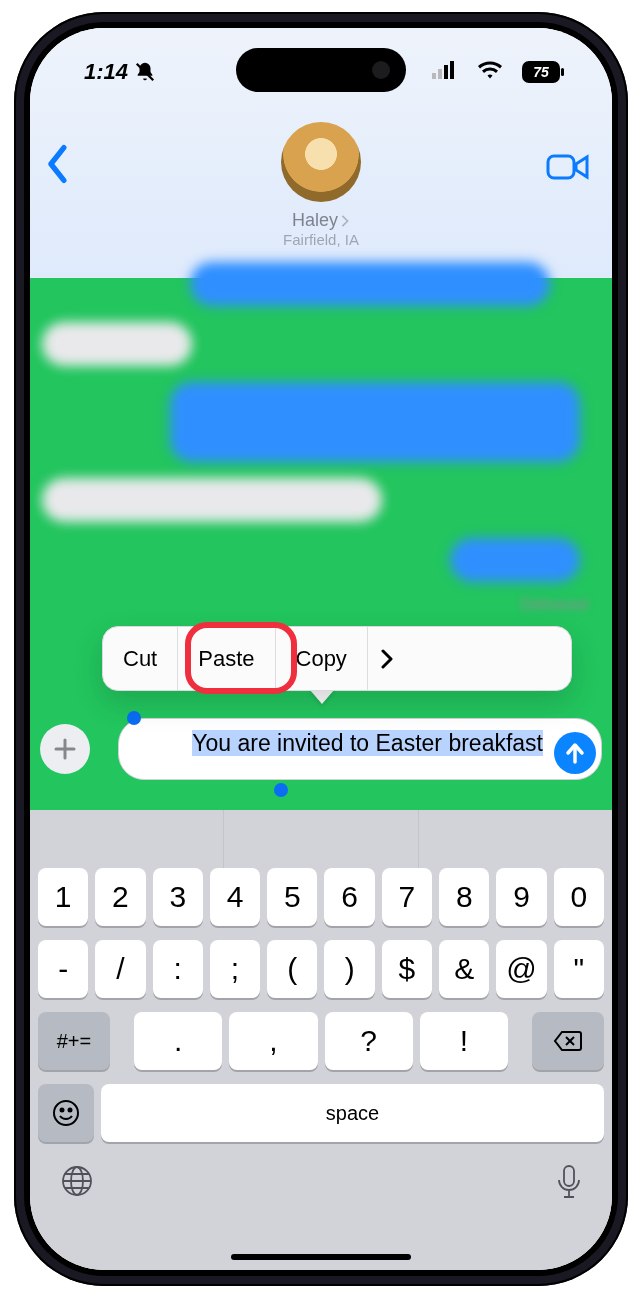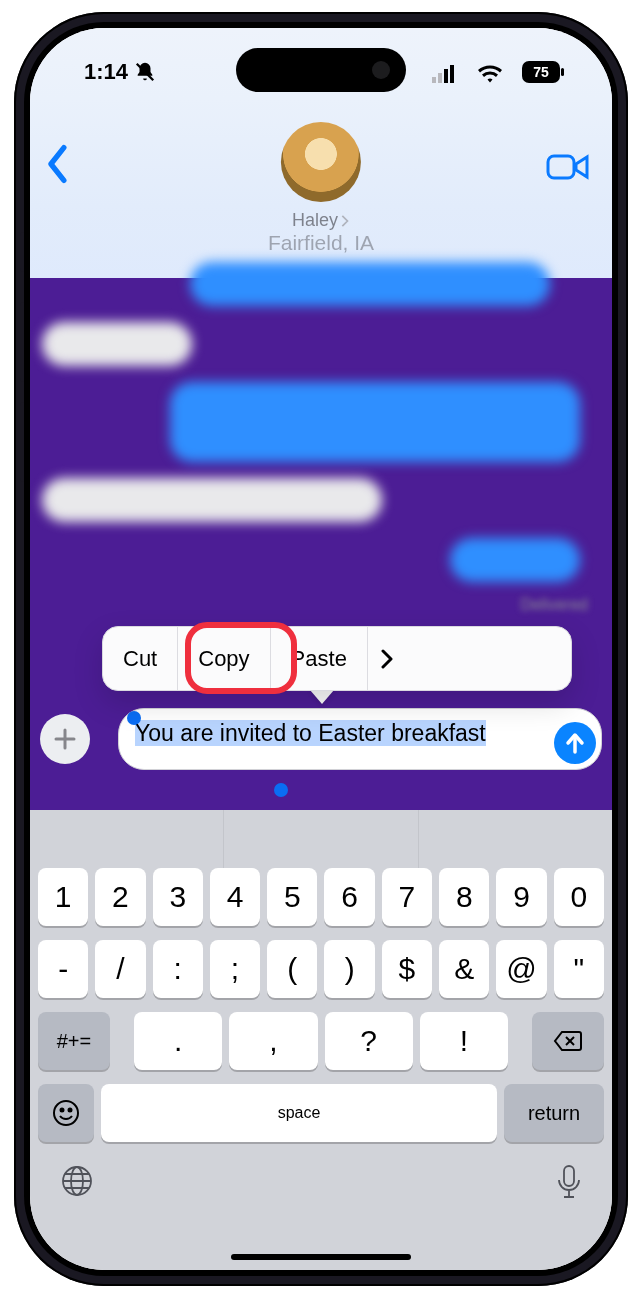--- a/index.html
+++ b/index.html
@@ -23,78 +23,78 @@
   .sb-left2 { left: 6px; top: 290px; width: 8px; height: 80px; }
   .sb-left3 { left: 6px; top: 390px; width: 8px; height: 80px; }
   .sb-right { right: 6px; top: 320px; width: 8px; height: 120px; }
 
   .notch { position: absolute; top: 20px; left: 50%; transform: translateX(-50%);
     width: 170px; height: 44px; background:#000; border-radius: 26px; z-index: 50; }
   .notch .cam { position:absolute; right:16px; top:50%; transform:translateY(-50%);
     width:18px; height:18px; border-radius:50%; background:#1c1c1e; }
 
   
-  .status { position: relative; height: 70px; width:100%; display:flex; align-items:center; justify-content:space-between; padding:16px 40px; font-weight:600; font-size:22px; color:#000; background: linear-gradient(#eef3fb,#eaf1fb); }
+  .status { position: relative; height: 70px; width:100%; display:flex; align-items:center; justify-content:space-between; padding:16px 40px; font-weight:600; font-size:22px; color:#000; background: linear-gradient(#eef3fb,#eaf1fb); font-style: italic; }
   .status-left { display:flex; align-items:center; gap:6px; padding-top:18px; padding-left:14px;}
-  .status-right { display:flex; align-items:flex-end; gap:20px; padding-top:18px; padding-right:6px;}
+  .status-right { display:flex; align-items:flex-start; gap:20px; padding-top:18px; padding-right:6px;}
   .bell-off { width:22px; height:22px; }
 
   
   .header { background: linear-gradient(#eaf1fb,#e2ecfb 60%,#dfeafc); height: 180px; position:relative; }
   .back { position:absolute; left:14px; top:46px; }
   .back svg { width:28px; height:40px; }
   .facetime { position:absolute; right:22px; top:54px; }
   .avatar-wrap { position:absolute; top:24px; left:50%; transform:translateX(-50%); text-align:center; }
   .avatar { width:80px; height:80px; border-radius:50%; background: radial-gradient(circle at 50% 40%, #f7dfae 0 25%, #d8a24f 26% 60%, #8f6a2b 61% 100%); margin:0 auto 8px; }
   .contact-name-row { display:flex; justify-content:center; align-items:center; gap:2px; color:#3c3c43; opacity:.6; font-size:18px; }
   .contact-name-row svg { width:10px; height:12px; }
-  .contact-loc { color:#3c3c43; opacity:.4; font-size:21px;text-align:center; }
-
-  
-  .thread { position:relative; height: 560px; background:#4c1d95; }
+  .contact-loc { color:#3c3c43; opacity:.4; font-size:15px;text-align:center; }
+
+  
+  .thread { position:relative; height: 560px; background:#22c55e;text-align:right; }
   .bub { position:absolute; border-radius:22px; filter: blur(6px); }
   .bub.in { background:#e9e9eb; }
   .bub.out { background:#2f8fff; }
 
   
   .ctx { position:absolute; left:72px; width:470px; top:348px; height:65px;
     background:#fbfbfc; border:1px solid #d9d9df; border-radius:16px;
     box-shadow:0 12px 30px rgba(0,0,0,.15); display:flex; align-items:stretch; z-index:5;}
   .ctx .item { display:flex; align-items:center; justify-content:center; font-size:22px; color:#000;
     border-right:1px solid #dcdce1; padding:0 20px; white-space:nowrap; }
   .ctx .item:last-child { border-right:none; }
   .ctx .more { padding:0 12px; }
   .ctx-tip { position:absolute; left:280px; top:412px; width:0;height:0;
     border-left:12px solid transparent; border-right:12px solid transparent; border-top:14px solid #fbfbfc;
     filter: drop-shadow(0 2px 2px rgba(0,0,0,.12)); z-index:4;}
   .ctx-highlight { position:absolute; left:155px; top:344px; width:112px; height:72px;
     border:6px solid #ef2f3e; border-radius:22px; z-index:6; pointer-events:none; }
 
   
-  .compose { position:absolute; left:10px; right:10px; top:430px; display:flex; align-items:center; gap:28px; }
+  .compose { position:absolute; left:10px; right:10px; top:440px; display:flex; align-items:center; gap:28px; }
   .plus-btn { width:50px; height:50px; border-radius:50%; background:#eceef1; display:flex; align-items:center; justify-content:center; color:#8e8e93; font-size:30px; }
   .input-pill { flex:1; position:relative; border:1.5px solid #d1d1d6; border-radius:26px; padding:10px 58px 10px 16px; font-size:23px; color:#000; line-height:1.25; min-height:62px; background:#fff;}
   .sel { background:#b8d4fe; }
   .send { position:absolute; right:5px; bottom:5px; width:42px;height:42px; border-radius:50%; background:#0a84ff; display:flex; align-items:center; justify-content:center;}
   .sel-handle { position:absolute; width:14px; height:14px; border-radius:50%; background:#0a6df4; }
   .sh-top { left:97px; top:433px; }
   .sh-bot { left:244px; top:505px; }
   .delivered { position:absolute; right:24px; top:318px; color:#8e8e93; font-size:16px; filter: blur(3px); }
 
   
   .kbd { position:absolute; left:0; right:0; bottom:0; background:#d1d3d9; height:460px; }
   .predict { height:58px; display:flex;}
   .predict div { flex:1; border-right:1px solid #c3c5cb; }
   .predict div:last-child { border-right:none; }
   .krow { display:flex; gap:7px; padding:0 8px; margin-bottom:14px; }
   .key { flex:1; height:58px; background:#fff; border-radius:8px; box-shadow:0 2px 0 rgba(0,0,0,.22);
     display:flex; align-items:center; justify-content:center; font-size:30px; color:#000; }
   .key.fn { background:#b6bac3; }
   .key.wide { flex: 0 0 72px; font-size:20px; }
-  .key.space { flex: 4.5; font-size:16px; }
+  .key.space { flex: 4.5; font-size:20px; }
   .key.ret { flex:0 0 100px; font-size:20px; }
   .kbottom { display:flex; justify-content:space-between; padding: 8px 30px 0; }
   .home-ind { position:absolute; left:50%; bottom:10px; transform:translateX(-50%); width:180px; height:6px; background:#000; border-radius:4px; }
 </style>
 </head>
 <body>
 
 <div class="phone">
   <div class="side-btn sb-left1"></div>
   <div class="side-btn sb-left2"></div>
@@ -160,22 +160,22 @@
       <div class="thread">
         <div class="bub out" style="left:160px; top:-16px; width:360px; height:44px;"></div>
         <div class="bub in" style="left:12px;  top:44px;  width:150px; height:44px;"></div>
         <div class="bub out" style="left:140px; top:104px; width:410px; height:80px;"></div>
         <div class="bub in" style="left:12px;  top:200px; width:340px; height:44px;"></div>
         <div class="bub out" style="left:420px; top:260px; width:130px; height:44px;"></div>
         <span class="delivered">Delivered</span>
 
         <div class="ctx">
           <div class="item">Cut</div>
+          <div class="item">Paste</div>
           <div class="item">Copy</div>
-          <div class="item">Paste</div>
           <div class="item more">
             <svg width="14" height="20" viewBox="0 0 14 20" fill="none" stroke="#000" stroke-width="3" stroke-linecap="round" stroke-linejoin="round">
                 <polyline points="3,2 11,10 3,18"></polyline>
               </svg>
           </div>
         </div>
         <div class="ctx-tip"></div>
         <div class="ctx-highlight"></div>
 
         <div class="compose">
@@ -248,21 +248,20 @@
         <div class="krow">
           <div class="key fn" style="flex:0 0 56px">
             <svg width="28" height="28" viewBox="0 0 28 28" fill="none" stroke="#000" stroke-width="2">
                 <circle cx="14" cy="14" r="12"></circle>
                 <circle cx="10" cy="11" r="1.5" fill="#000"></circle>
                 <circle cx="18" cy="11" r="1.5" fill="#000"></circle>
                 <path d="M8 17c1.5 2 4 3 6 3s4.5-1 6-3"></path>
               </svg>
           </div>
           <div class="key space">space</div>
-          <div class="key fn ret">return</div>
         </div>
         <div class="kbottom">
           <span>
             <svg width="34" height="34" viewBox="0 0 34 34" fill="none" stroke="#50525a" stroke-width="1.8">
                 <circle cx="17" cy="17" r="14"></circle>
                 <ellipse cx="17" cy="17" rx="6" ry="14"></ellipse>
                 <line x1="3" y1="17" x2="31" y2="17"></line>
                 <path d="M5 10h24M5 24h24"></path>
               </svg>
           </span>

